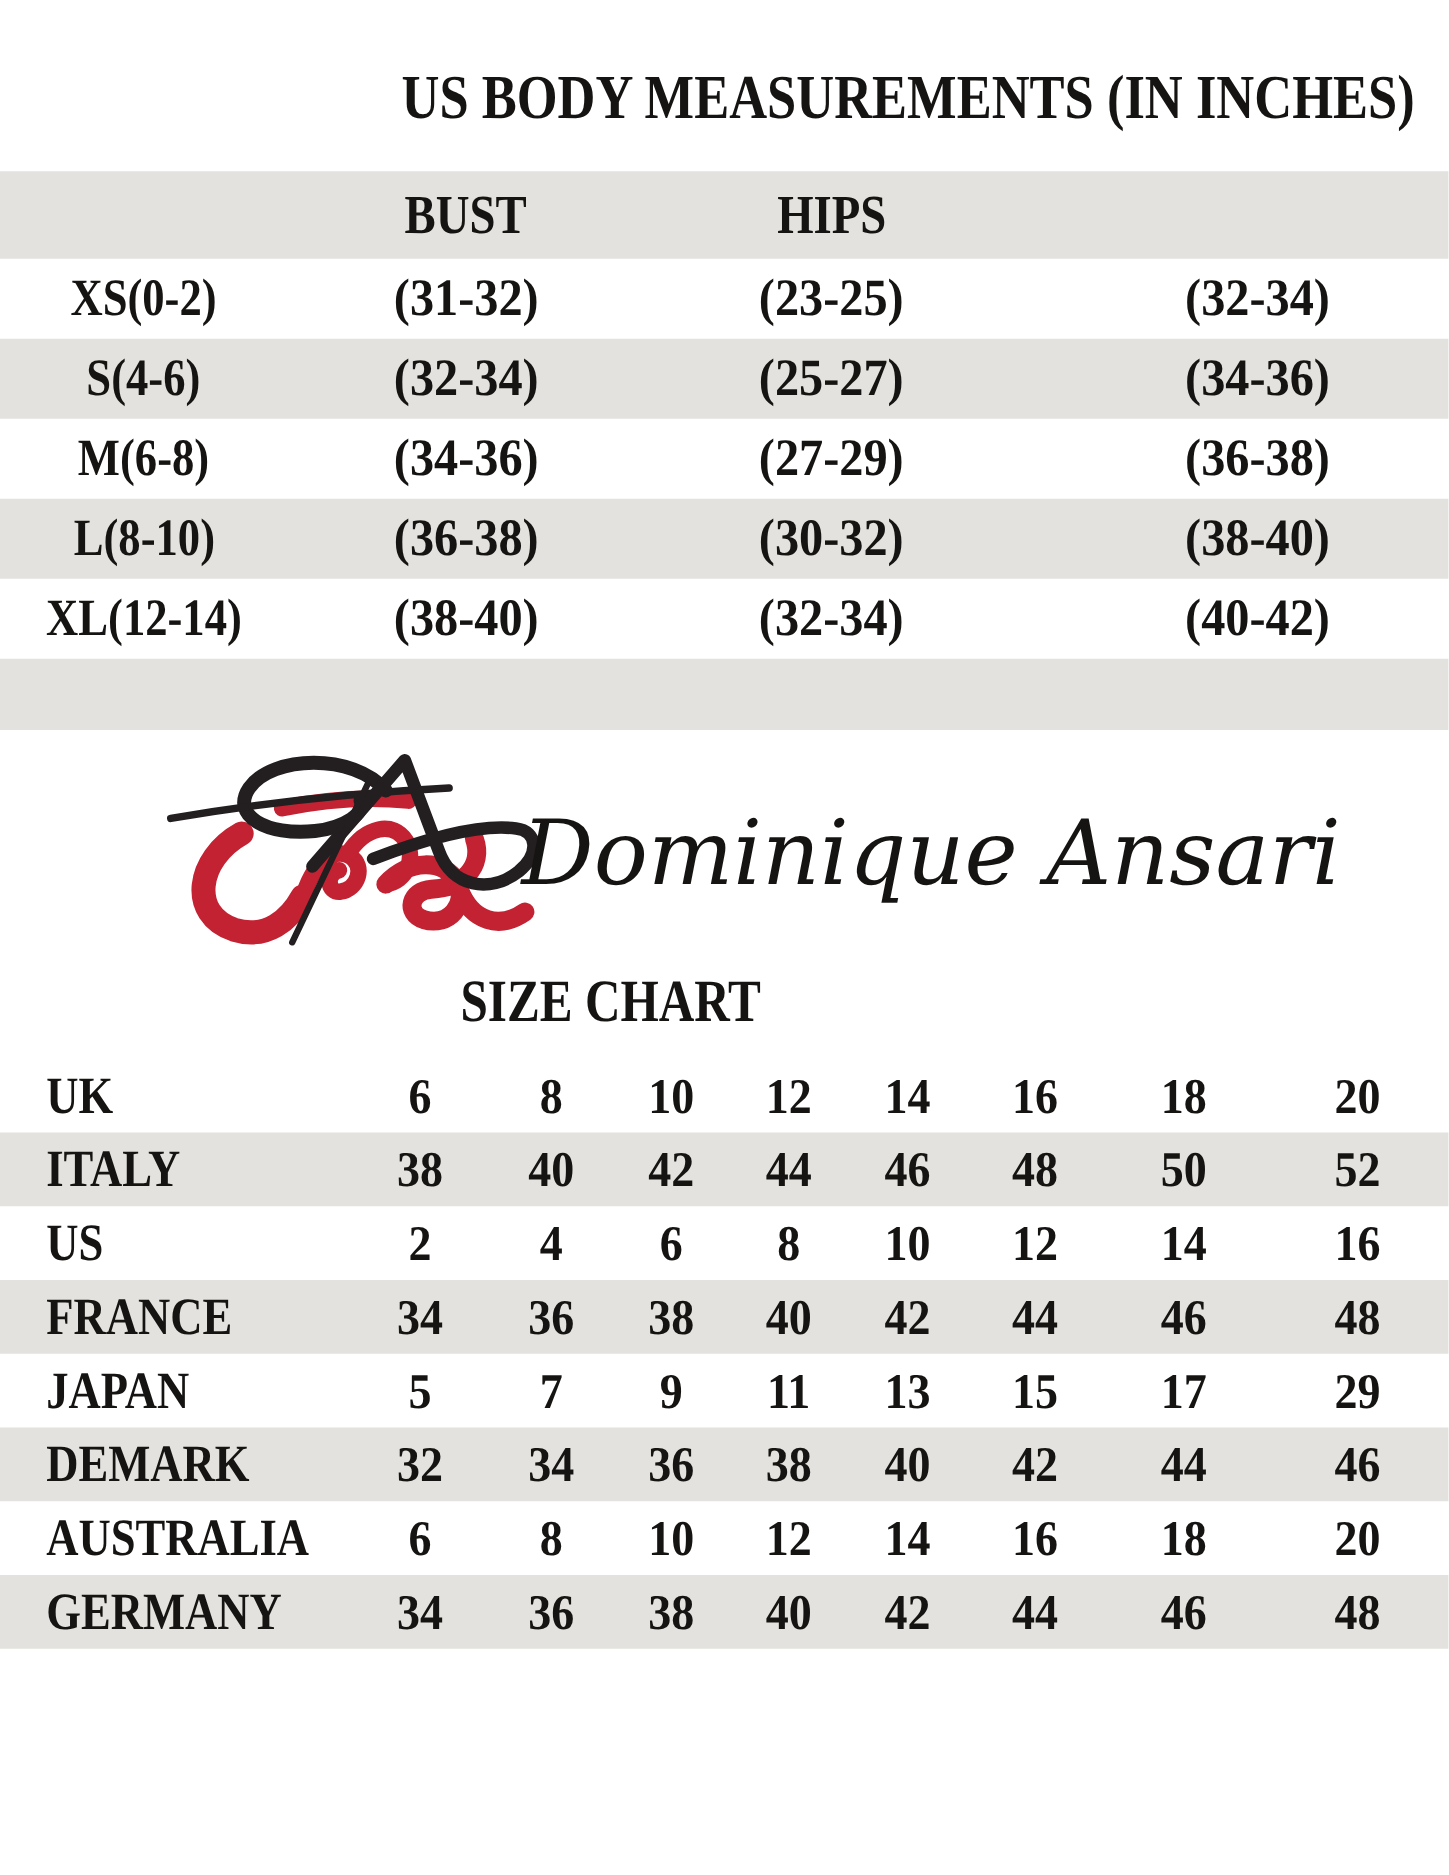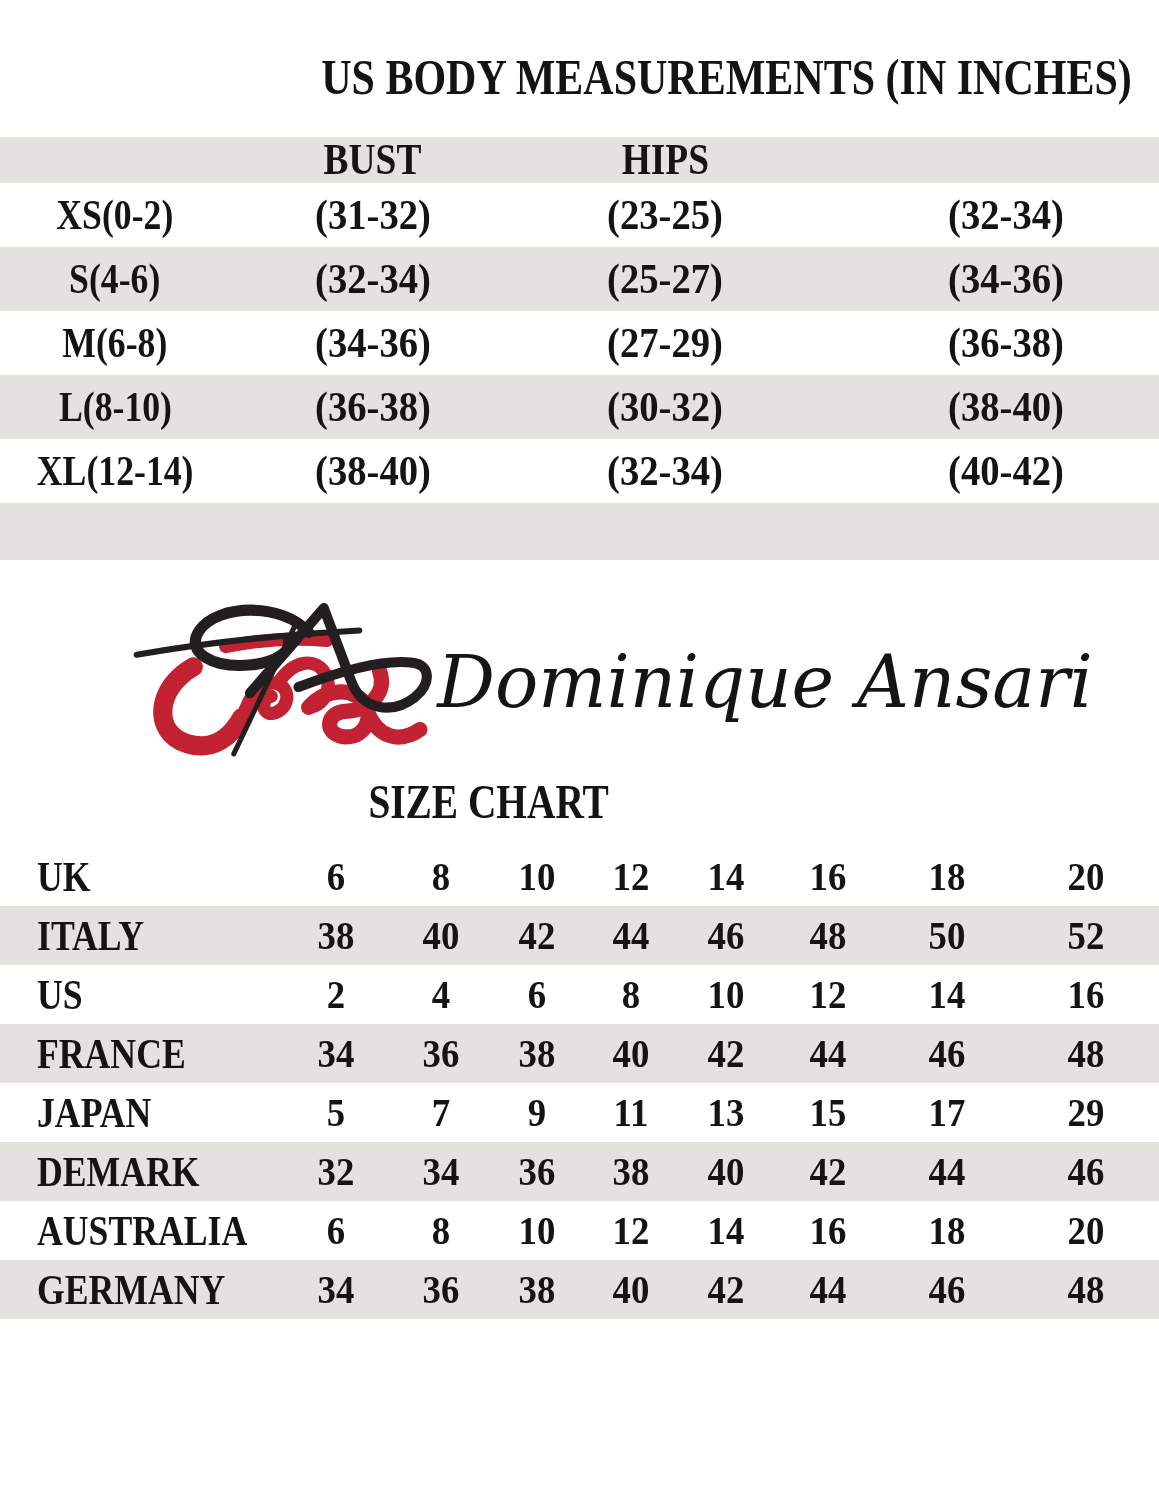--- a/index.html
+++ b/index.html
@@ -18,38 +18,38 @@
   #t1{top:137px;}
   #t2{top:847px;}
   .row{display:grid;align-items:center;}
   .gray{background:#e3e2de;}
   .cell{display:flex;justify-content:center;align-items:center;font-weight:700;line-height:1;}
   .squeeze{display:inline-block;transform:scaleX(.85);transform-origin:center;}
   .num{display:inline-block;transform:scaleX(.92);transform-origin:center;}
 
   
   #t1 .row{grid-template-columns:230px 285px 300px 344px;height:64px;}
-  #t1 .row.head{height:46px;}
+  #t1 .row.head{height:70px;}
   #t1 .spacer{height:57px;}
   #t1 .cell{font-size:42px;}
   #t1 .head .cell{font-size:44px;}
   #t1 .row .cell:nth-child(4){padding-left:38px;}
 
   
   #t2 .row{grid-template-columns:280px 111px 99px 93px 95px 96px 107px 131px 147px;height:59px;}
   #t2 .row.head{height:56px;}
   #t2 .cell{font-size:40px;}
   #t2 .head .cell{font-size:44px;}
   #t2 .cell.rlabel{justify-content:flex-start;padding-left:37px;font-size:42px;}
   #t2 .cell.rlabel .squeeze{transform-origin:left center;}
 
   
   #logo{top:594px;left:128px;width:335px;height:172px;}
   #brand{
-    top:608px;left:448px;width:634px;height:148px;
+    top:608px;left:428px;width:634px;height:148px;
     display:flex;align-items:center;justify-content:center;
     font-family:"DejaVu Serif","Liberation Serif",serif;
     font-style:italic;font-weight:400;font-size:72px;white-space:nowrap;
   }
 </style>
 </head>
 <body>
 
 <div class="canvas">
 

